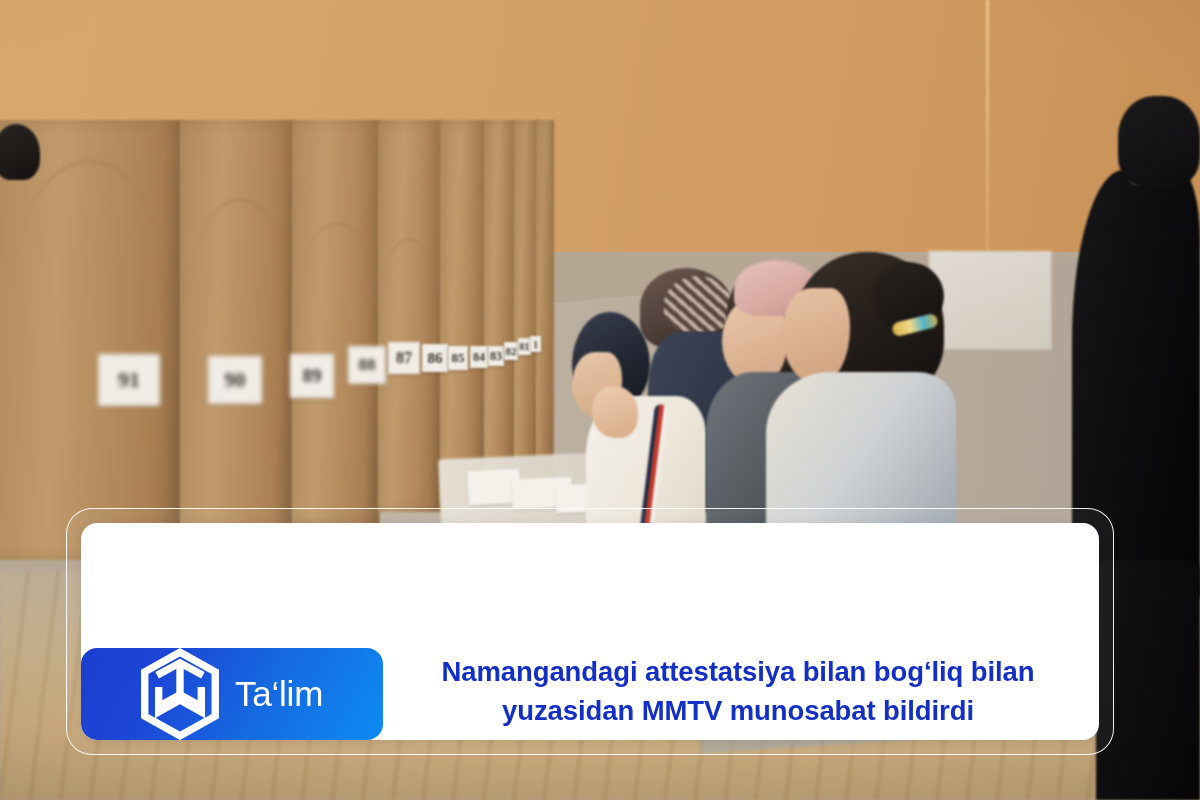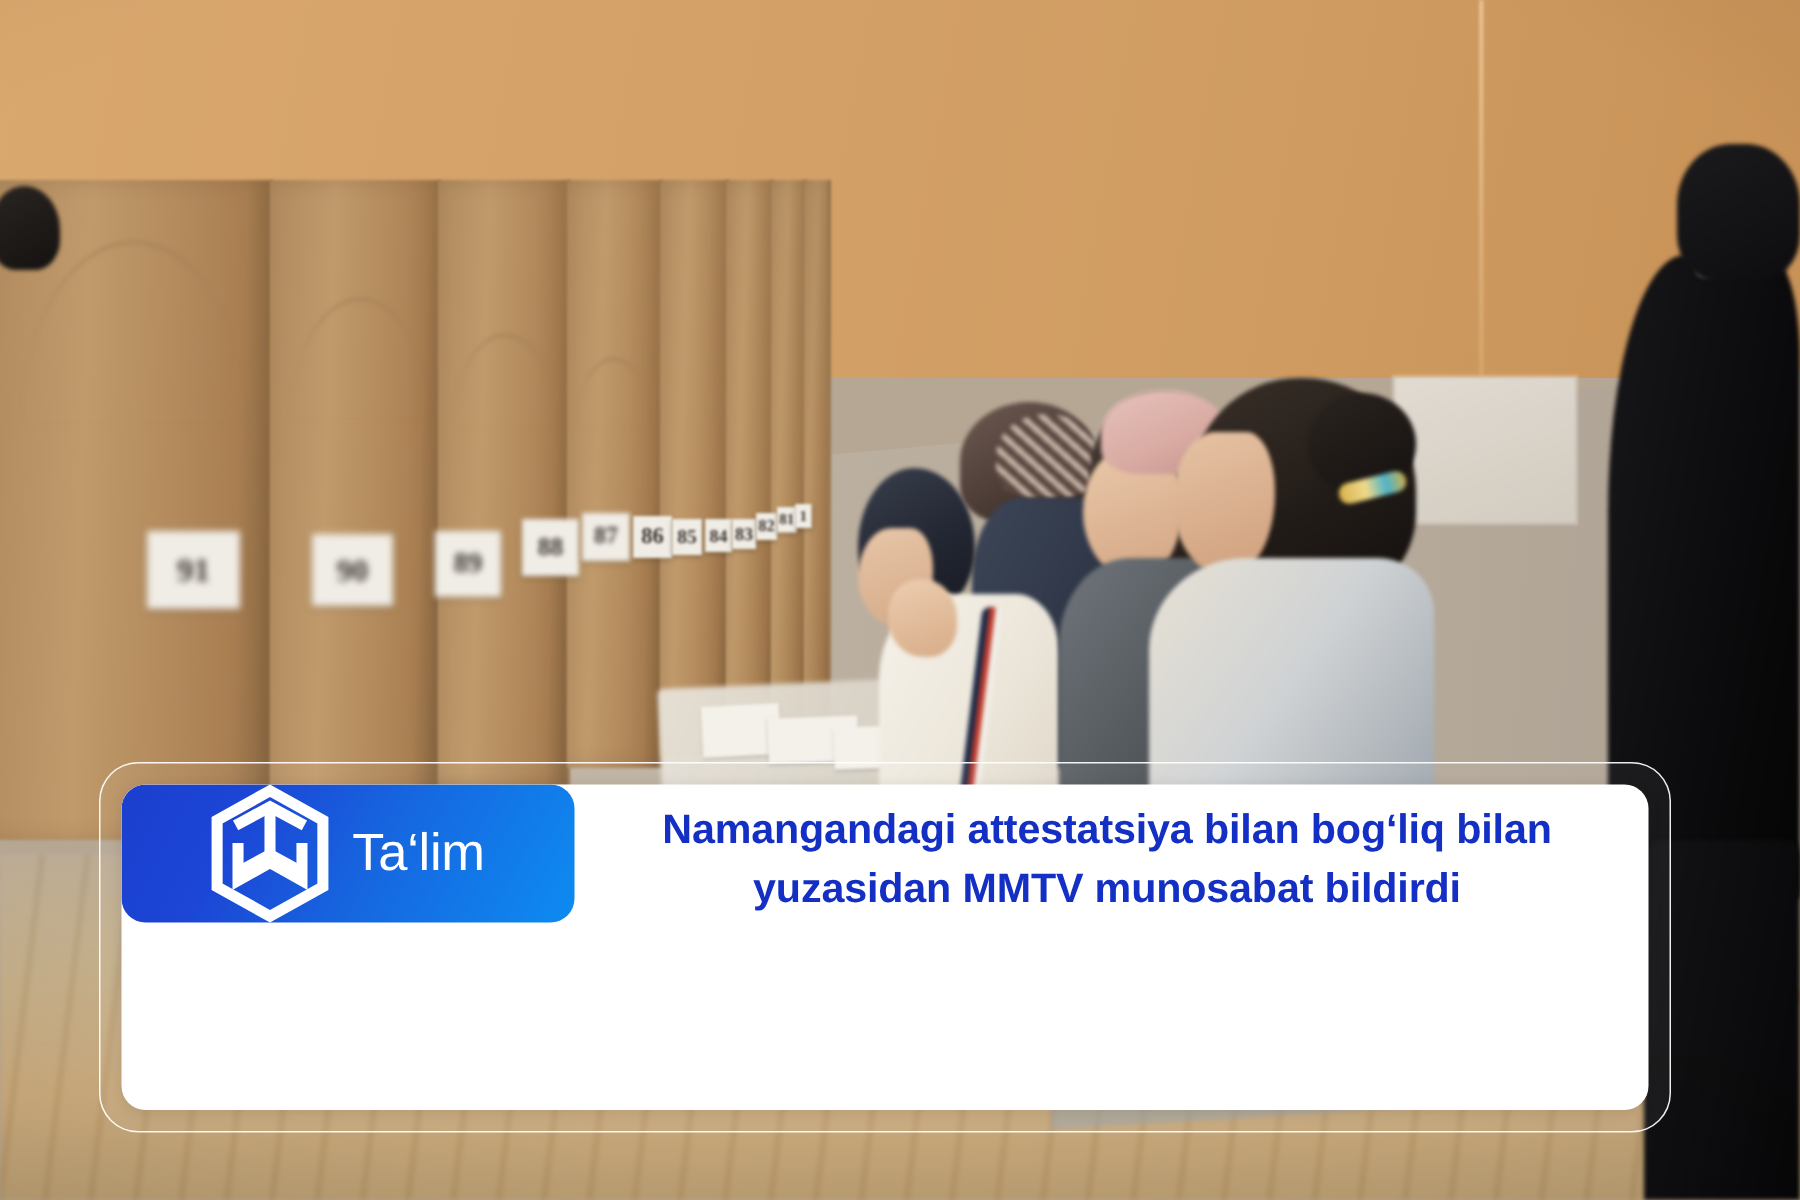--- a/index.html
+++ b/index.html
@@ -298,21 +298,21 @@
     box-sizing: border-box;
     padding: 14px;
     display: flex;
     align-items: stretch;
   }
   .card {
     flex: 1;
     background: #ffffff;
     border-radius: 16px;
     display: flex;
-    align-items: flex-start;
+    align-items: flex-end;
     overflow: hidden;
     box-shadow: 0 2px 10px rgba(0,0,0,.10);
   }
 
   
   .logo-panel {
     width: 302px;
     flex: 0 0 302px;
     border-radius: 16px;
     background: linear-gradient(118deg,

